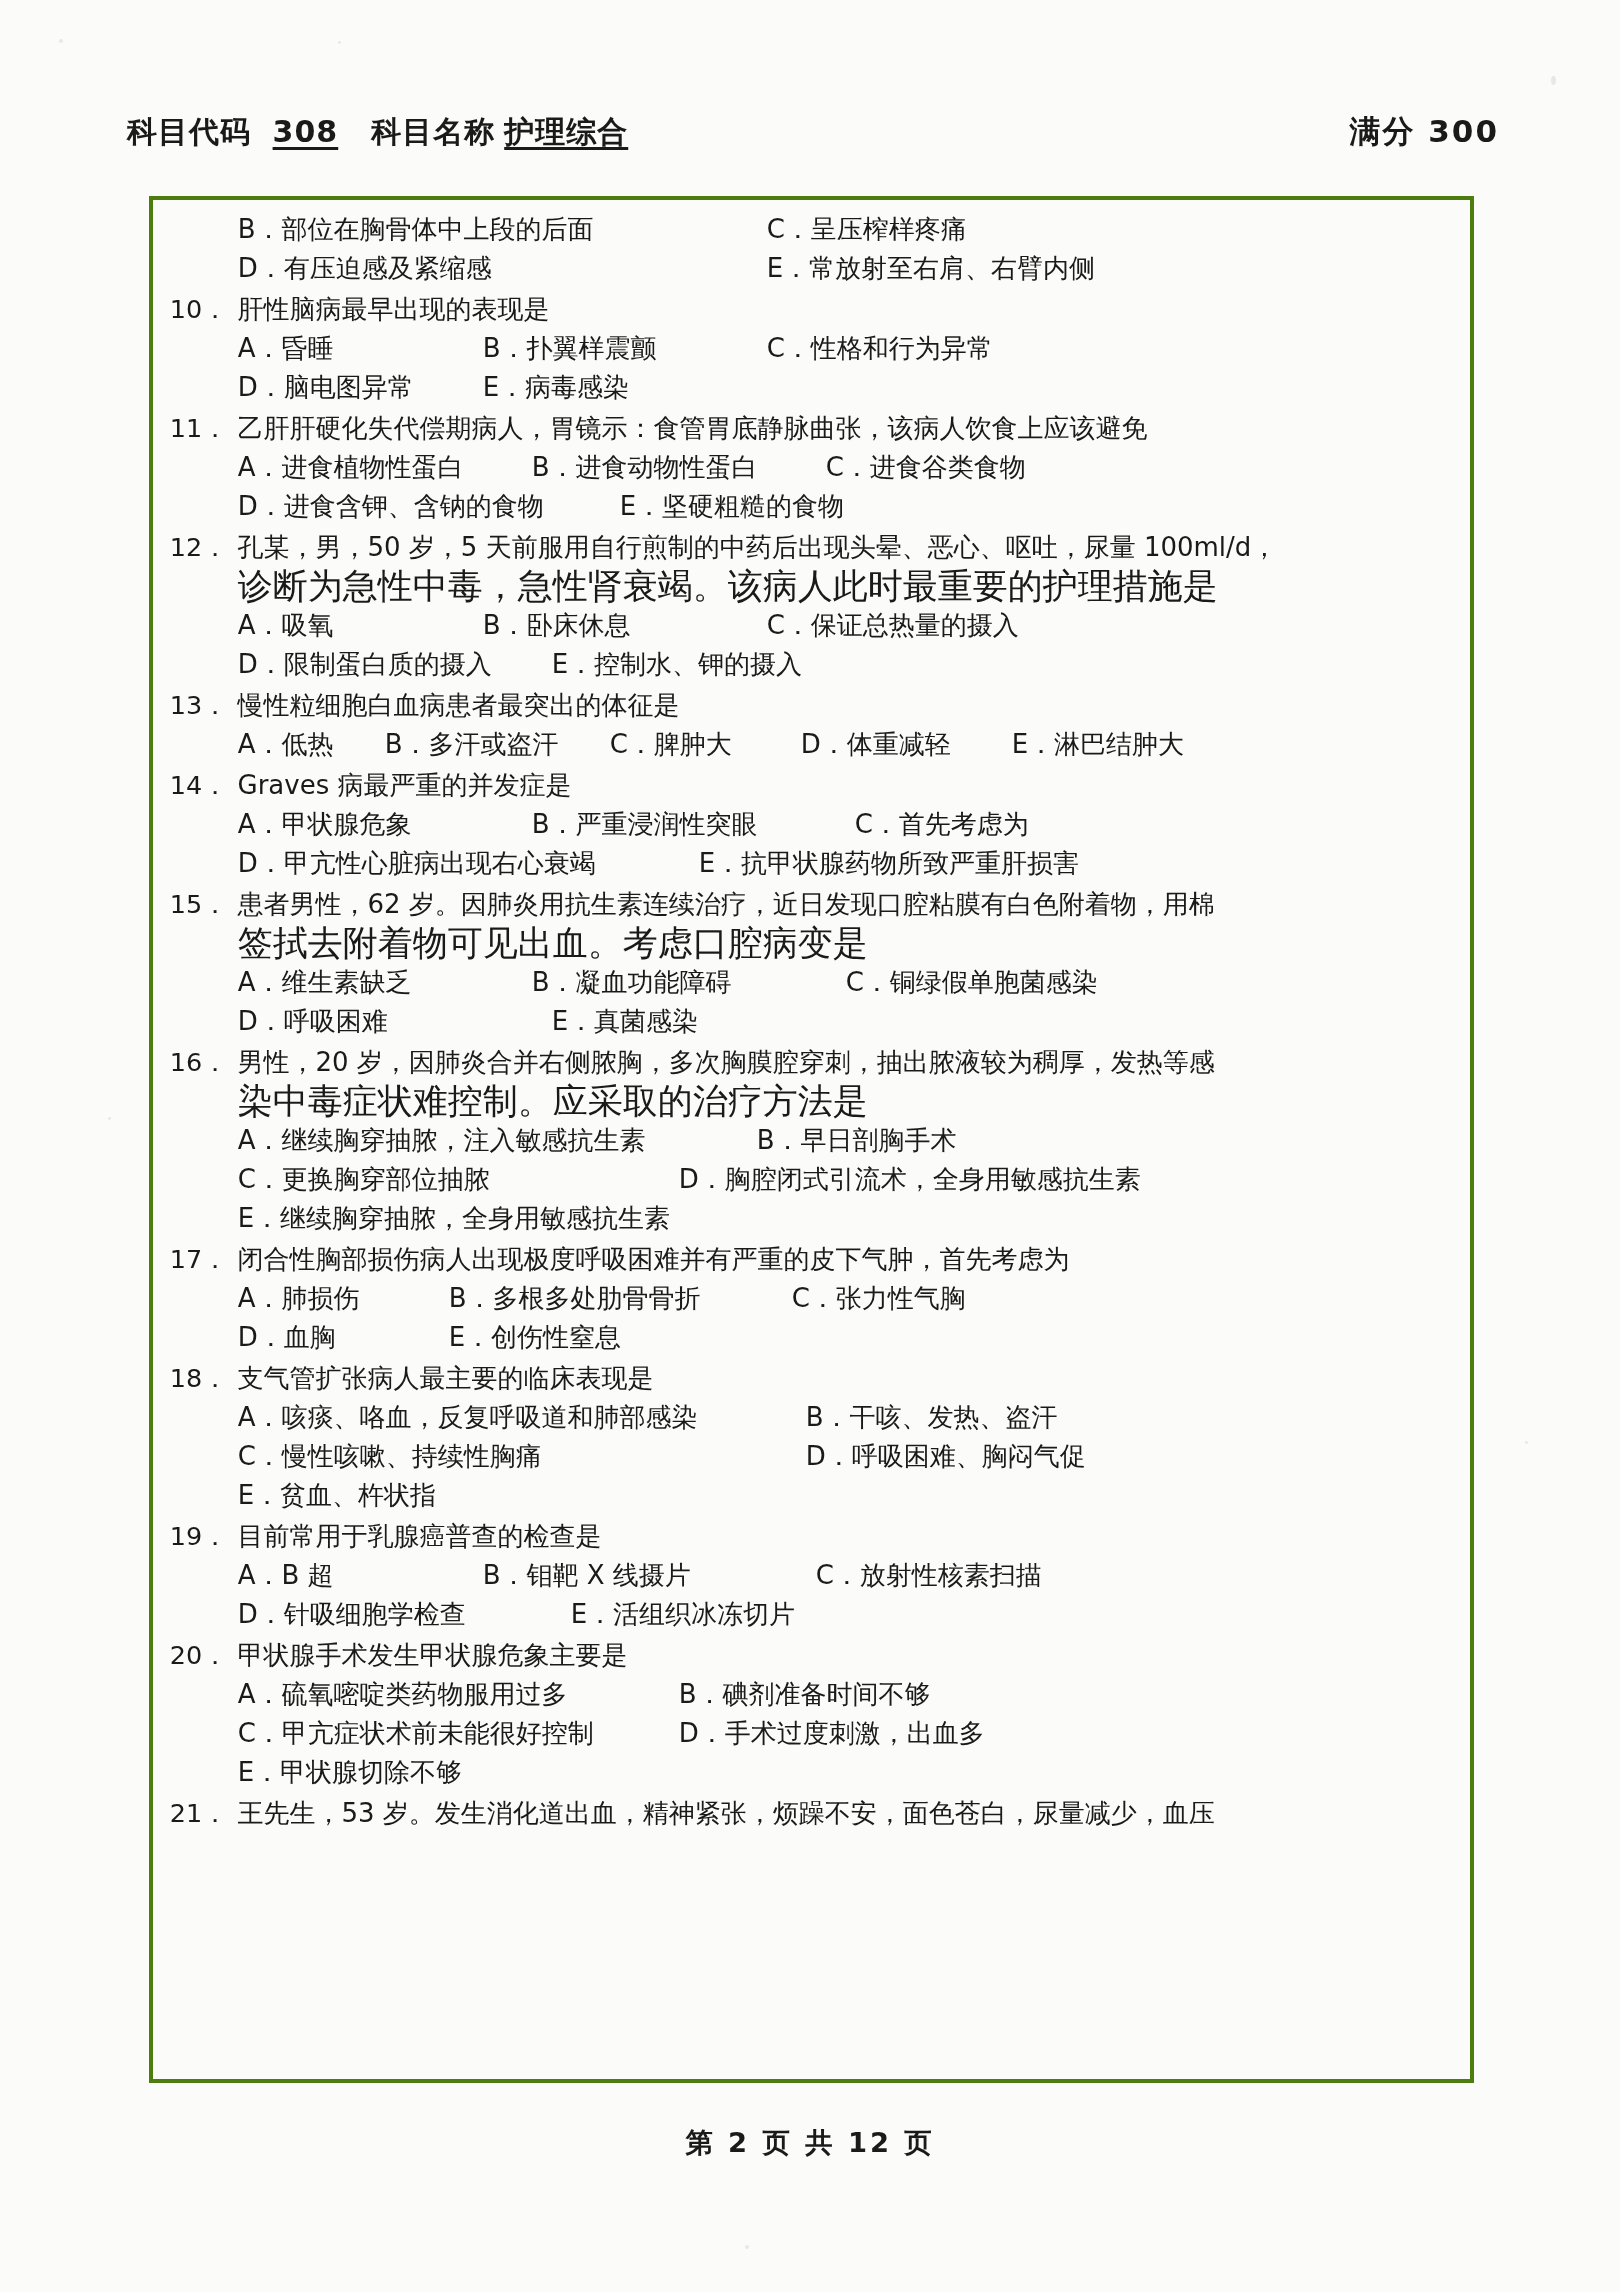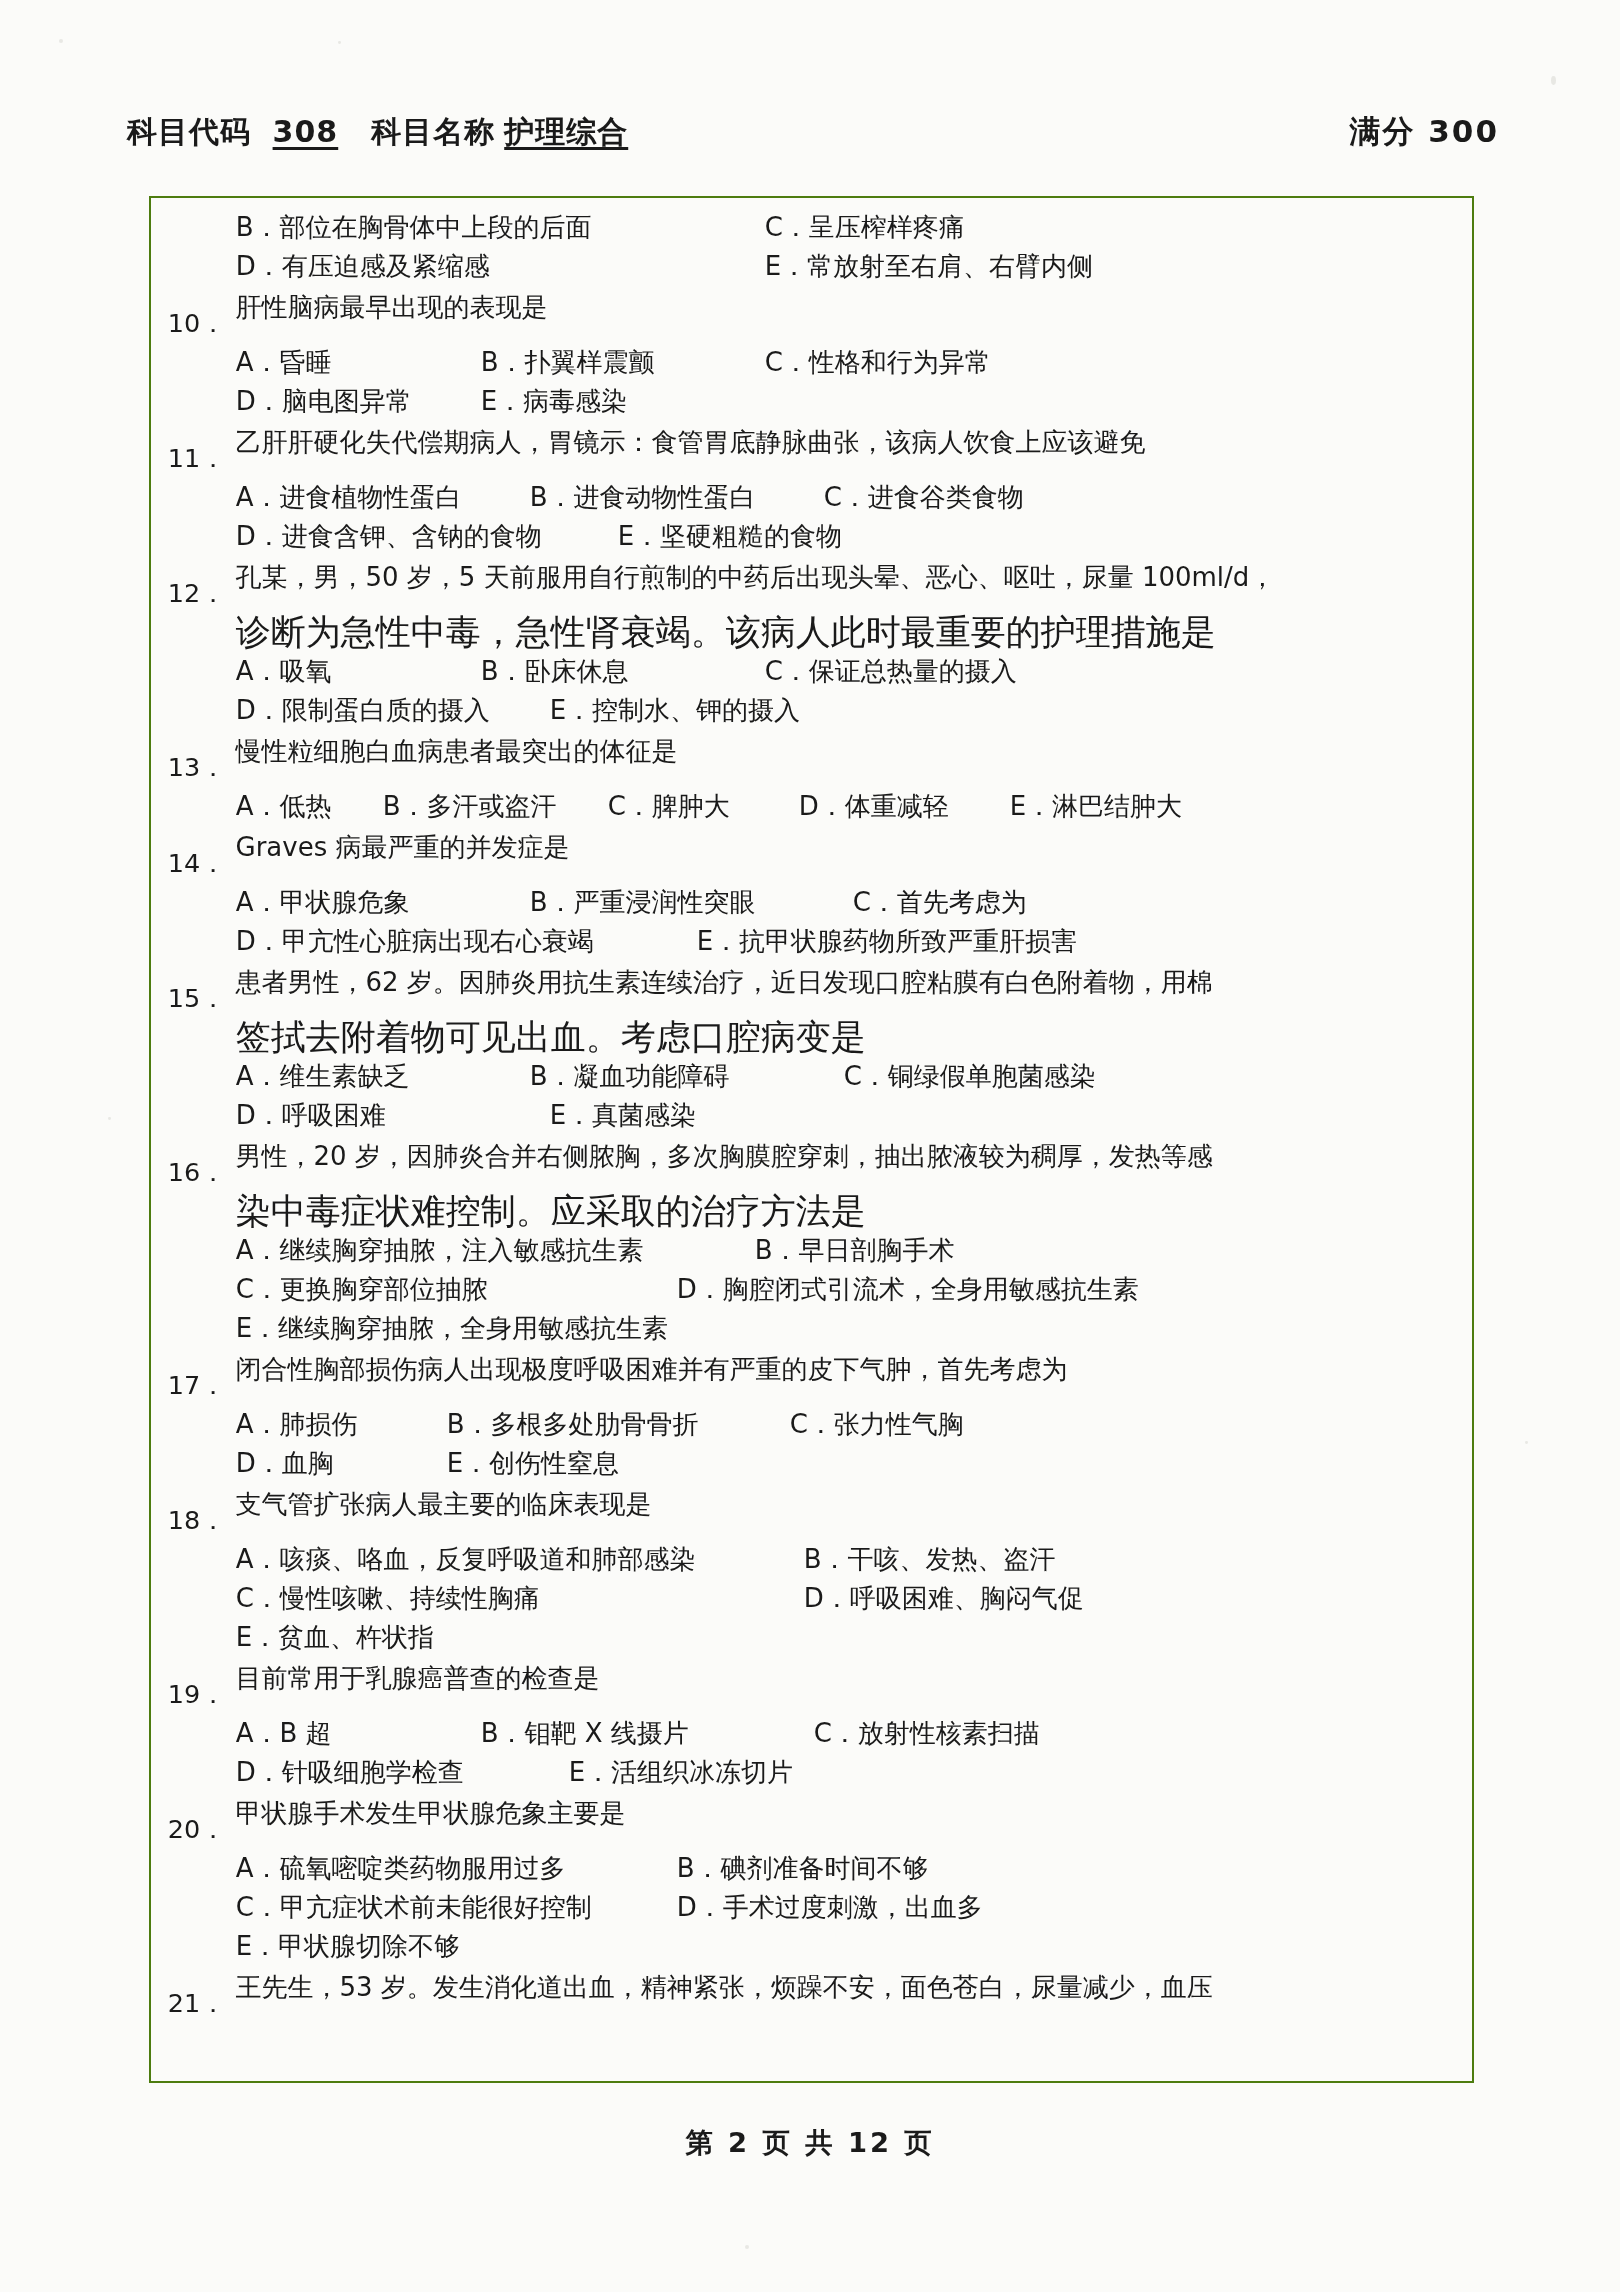--- a/index.html
+++ b/index.html
@@ -56,21 +56,21 @@
     font-size: 31px;
     letter-spacing: 2px;
   }
 
   .frame {
     position: absolute;
     left: 149px;
     top: 196px;
     width: 1325px;
     height: 1887px;
-    border: 2px solid #4d7c0f;
+    border: 4px solid #4d7c0f;
     box-sizing: border-box;
     padding: 9.8px 13.7px 0 13.7px;
   }
 
   .qblock {
     position: relative;
     margin-bottom: 2px;
   }
   .line {
     display: flex;
@@ -78,21 +78,20 @@
     font-size: 26px;
     line-height: 39px;
     white-space: nowrap;
   }
   .qnum {
     width: 61px;
     flex: 0 0 61px;
     text-align: right;
     padding-right: 9.8px;
     font-size: 25.5px;
-    margin-top: 16px;
   }
   .qtext {
     flex: 1 1 auto;
     white-space: nowrap;
   }
   .opt-row {
     display: flex;
     font-size: 26px;
     line-height: 39px;
     margin-left: 71px;

